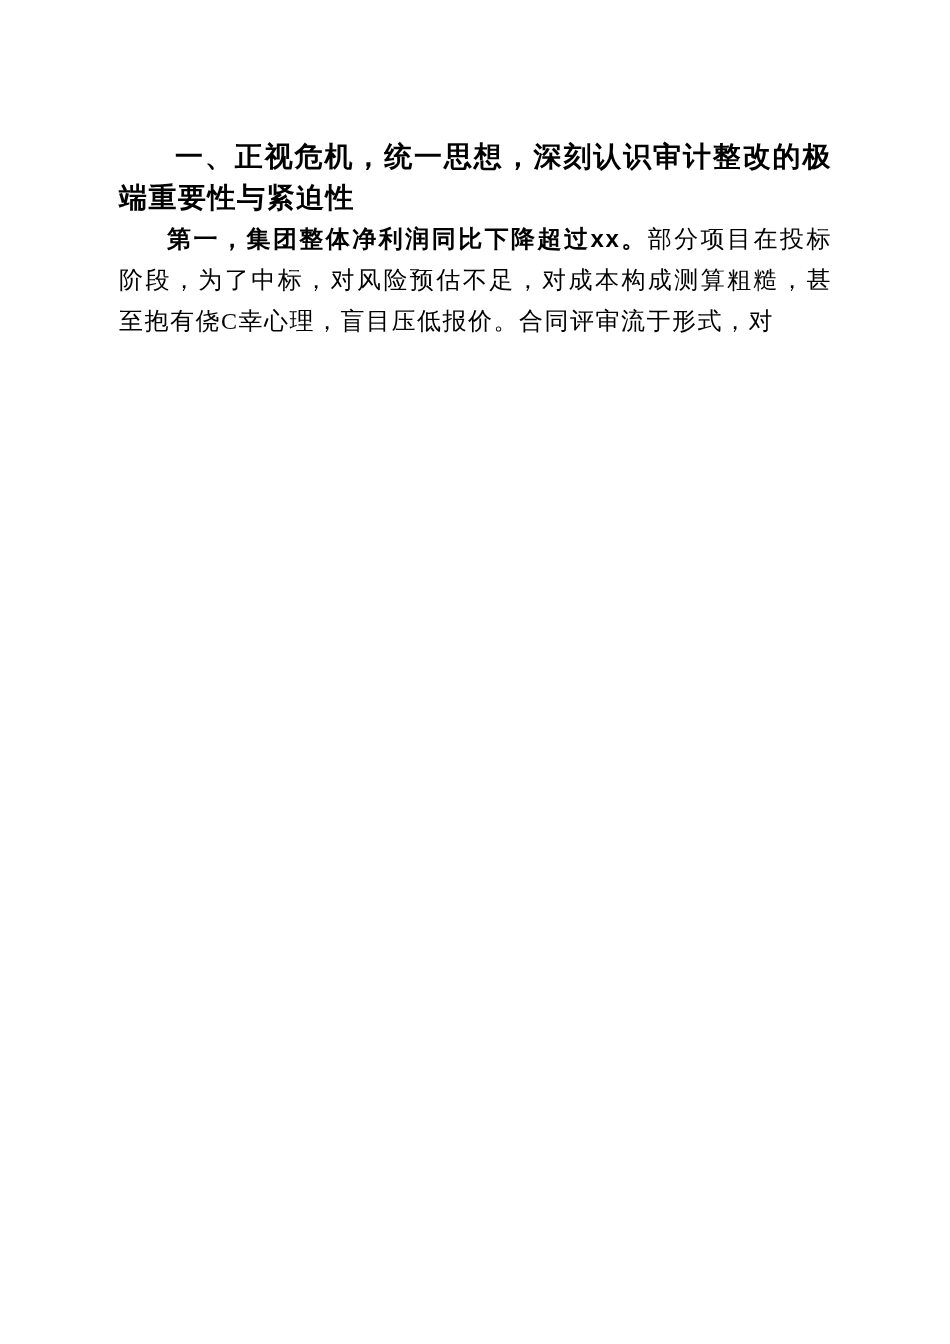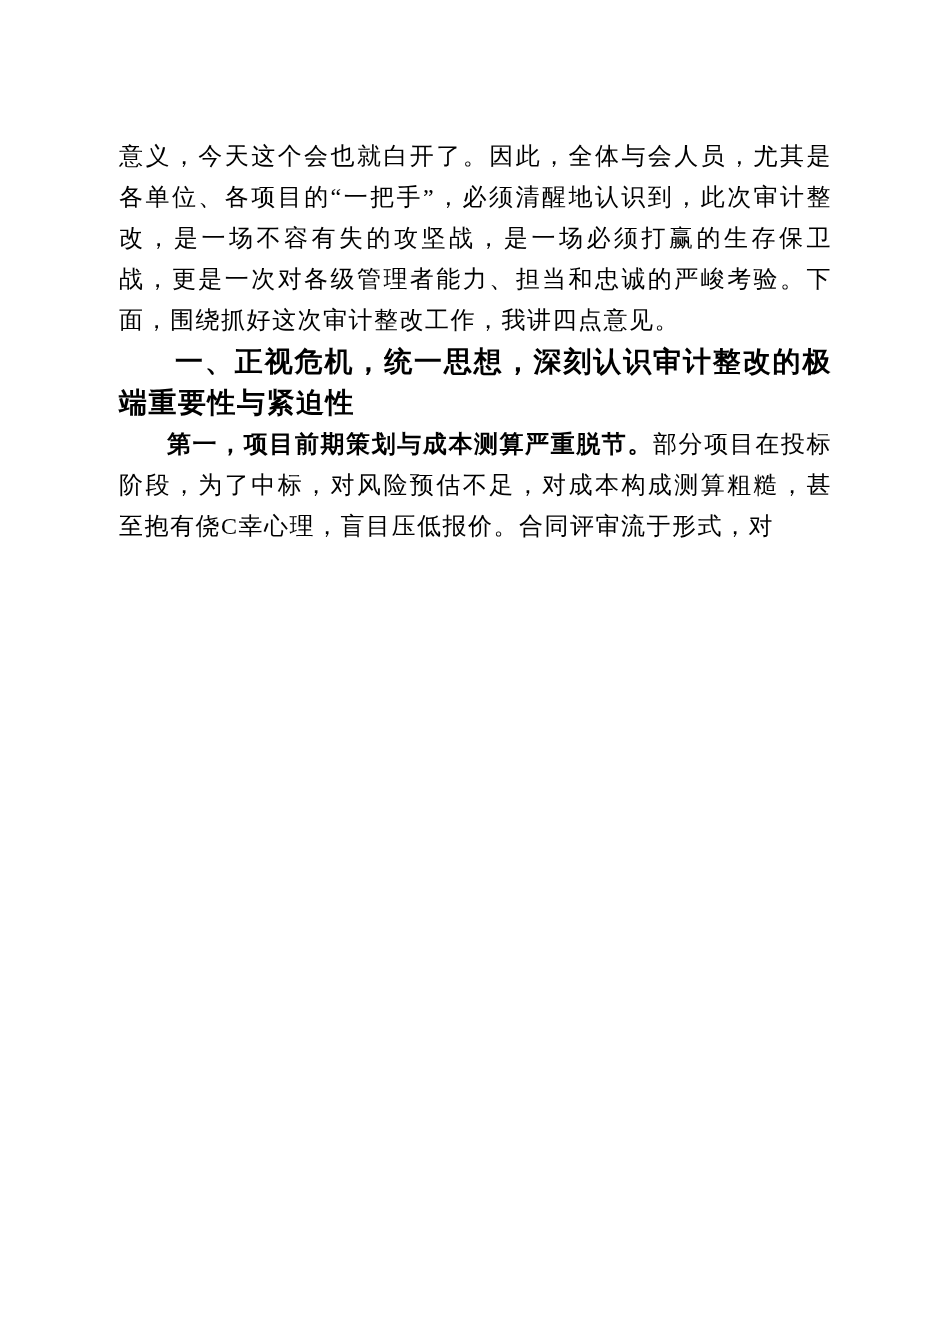--- a/index.html
+++ b/index.html
@@ -44,22 +44,21 @@
     font-weight: bold;
     font-family: "Liberation Sans", "DejaVu Sans", sans-serif;
   }
 </style>
 </head>
 <body>
 
 <div class="page">
   <div class="content">
 
-    <p class="para no-indent">意义，今天这个会也就白开了。因此，全体与会人员，尤其是各单位、各项目的“一把手”，必须清醒地认识到，此次审计整改，是一场不容有失的攻坚战，是一场必须打赢的生存保卫战，更是一次对各级管理者能力、担当和忠诚的严峻考验。下面，围绕抓好这次审计整改工作，我讲四点意见。</p>
 
     <h2 class="heading">一、正视危机，统一思想，深刻认识审计整改的极端重要性与紧迫性</h2>
 
 
 
-    <p class="para"><span class="lead-bold">第一，项目前期策划与成本测算严重脱节。</span><span>部分项目在投标阶段，为了中标，对风险预估不足，对成本构成测算粗糙，甚至抱有侥C幸心理，盲目压低报价。合同评审流于形式，对</span></p>
+    <p class="para"><span class="lead-bold">第一，集团整体净利润同比下降超过xx。</span><span>部分项目在投标阶段，为了中标，对风险预估不足，对成本构成测算粗糙，甚至抱有侥C幸心理，盲目压低报价。合同评审流于形式，对</span></p>
 
   </div>
 </div>
 
 </body></html>

